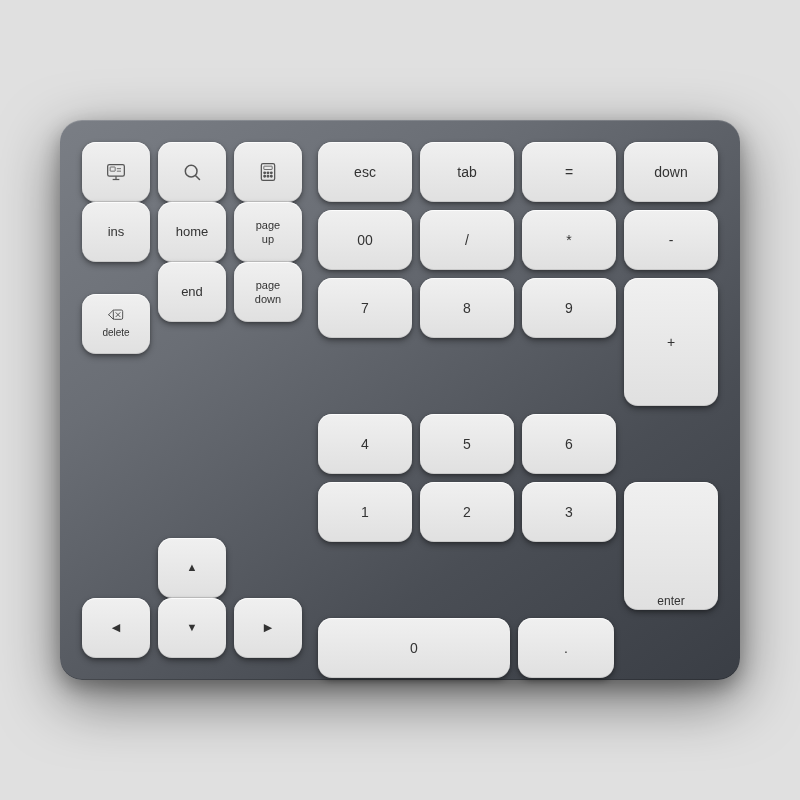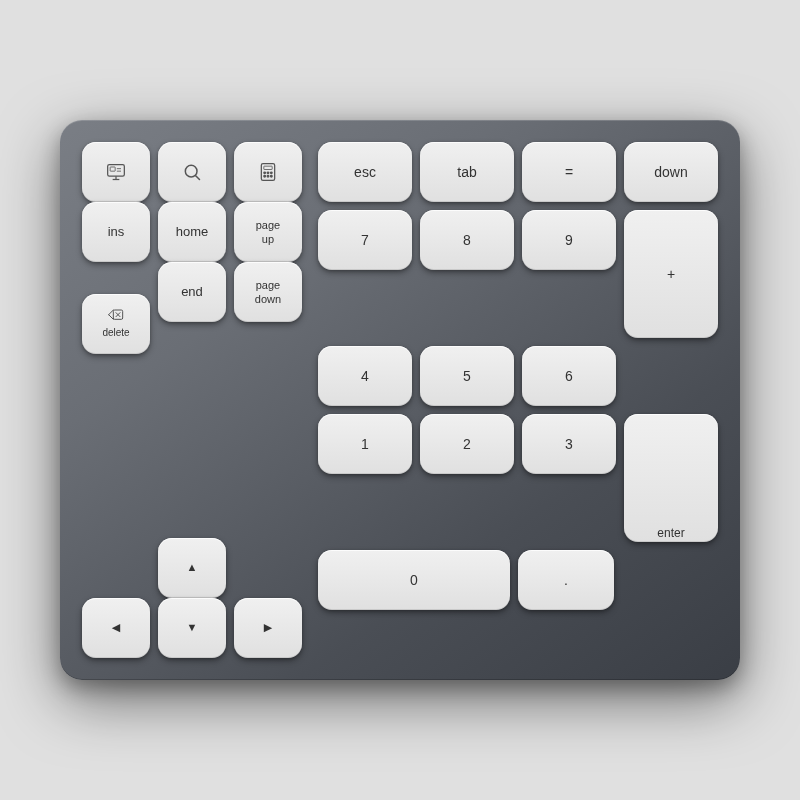--- a/index.html
+++ b/index.html
@@ -223,20 +223,34 @@
           <span>tab</span>
         </div>
         <div class="key">
           <span>=</span>
         </div>
         <div class="key">
           <span>down</span>
         </div>
       </div>
 
+      <div class="key-row">
+        <div class="key">
+          <span>00</span>
+        </div>
+        <div class="key">
+          <span>/</span>
+        </div>
+        <div class="key">
+          <span>*</span>
+        </div>
+        <div class="key">
+          <span>-</span>
+        </div>
+      </div>
 
       <div class="key-row" style="position: relative;">
         <div class="key">
           <span>7</span>
         </div>
         <div class="key">
           <span>8</span>
         </div>
         <div class="key">
           <span>9</span>

